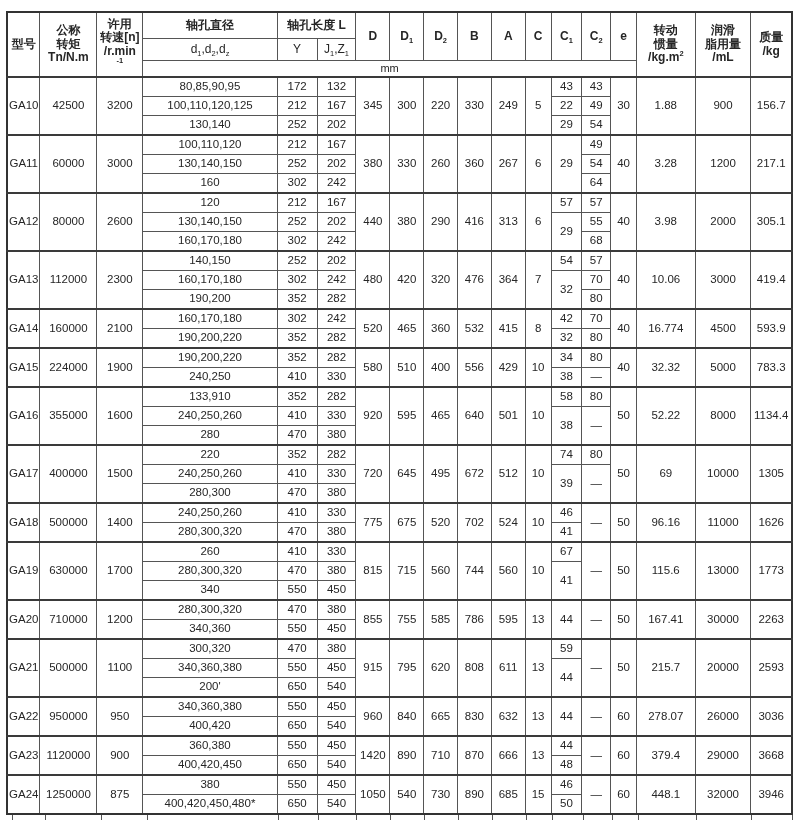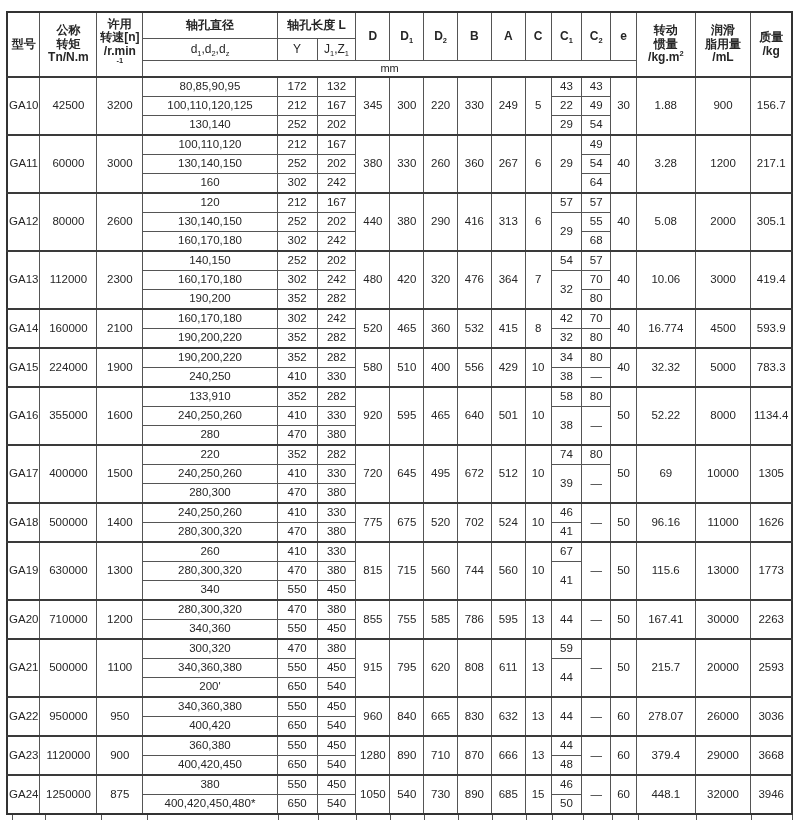--- a/index.html
+++ b/index.html
@@ -156,21 +156,21 @@
           <td>167</td>
           <td rowspan="3">440</td>
           <td rowspan="3">380</td>
           <td rowspan="3">290</td>
           <td rowspan="3">416</td>
           <td rowspan="3">313</td>
           <td rowspan="3">6</td>
           <td>57</td>
           <td>57</td>
           <td rowspan="3">40</td>
-          <td rowspan="3">5.08</td>
+          <td rowspan="3">3.98</td>
           <td rowspan="3">2000</td>
           <td rowspan="3">305.1</td>
         </tr>
         <tr>
           <td>130,140,150</td>
           <td>252</td>
           <td>202</td>
           <td rowspan="2">29</td>
           <td>55</td>
         </tr>
@@ -353,21 +353,21 @@
         </tr>
         <tr>
           <td>280,300,320</td>
           <td>470</td>
           <td>380</td>
           <td>41</td>
         </tr>
         <tr class="block-start">
           <td rowspan="3">GA19</td>
           <td rowspan="3">630000</td>
-          <td rowspan="3">1300</td>
+          <td rowspan="3">1700</td>
           <td>260</td>
           <td>410</td>
           <td>330</td>
           <td rowspan="3">815</td>
           <td rowspan="3">715</td>
           <td rowspan="3">560</td>
           <td rowspan="3">744</td>
           <td rowspan="3">560</td>
           <td rowspan="3">10</td>
           <td>67</td>
@@ -469,21 +469,21 @@
           <td>650</td>
           <td>540</td>
         </tr>
         <tr class="block-start">
           <td rowspan="2">GA23</td>
           <td rowspan="2">1120000</td>
           <td rowspan="2">900</td>
           <td>360,380</td>
           <td>550</td>
           <td>450</td>
-          <td rowspan="2">1280</td>
+          <td rowspan="2">1420</td>
           <td rowspan="2">890</td>
           <td rowspan="2">710</td>
           <td rowspan="2">870</td>
           <td rowspan="2">666</td>
           <td rowspan="2">13</td>
           <td>44</td>
           <td rowspan="2">—</td>
           <td rowspan="2">60</td>
           <td rowspan="2">379.4</td>
           <td rowspan="2">29000</td>

